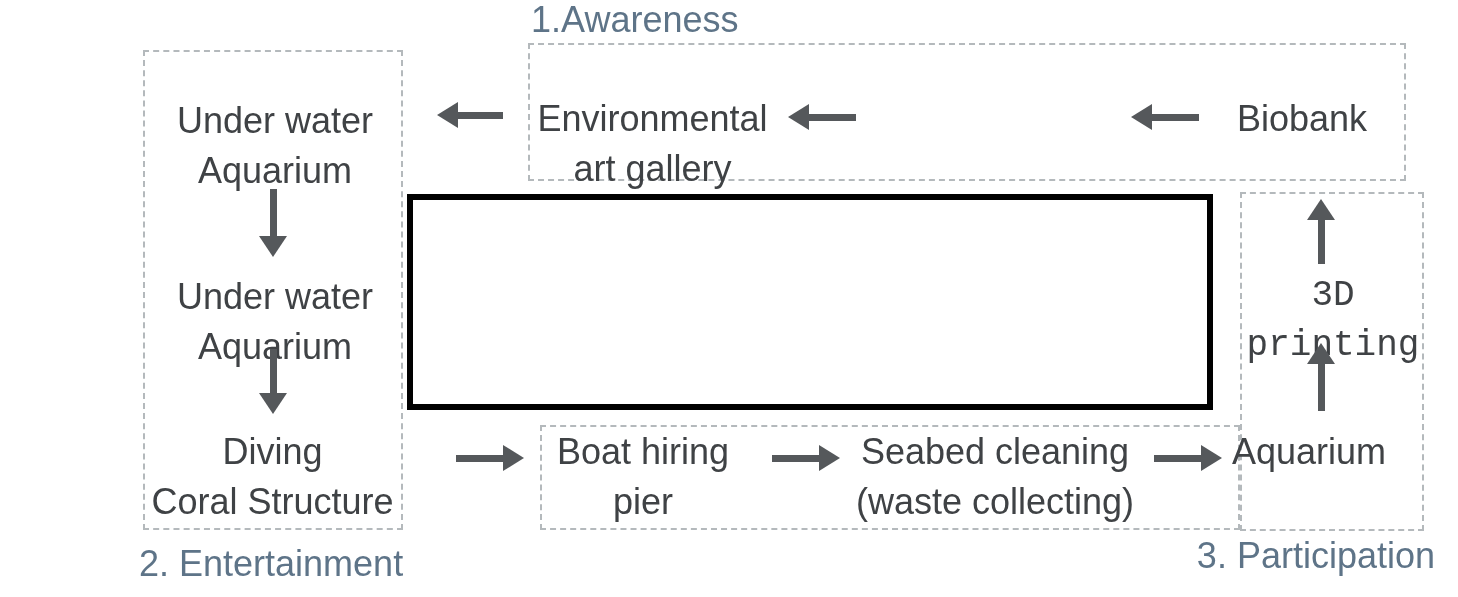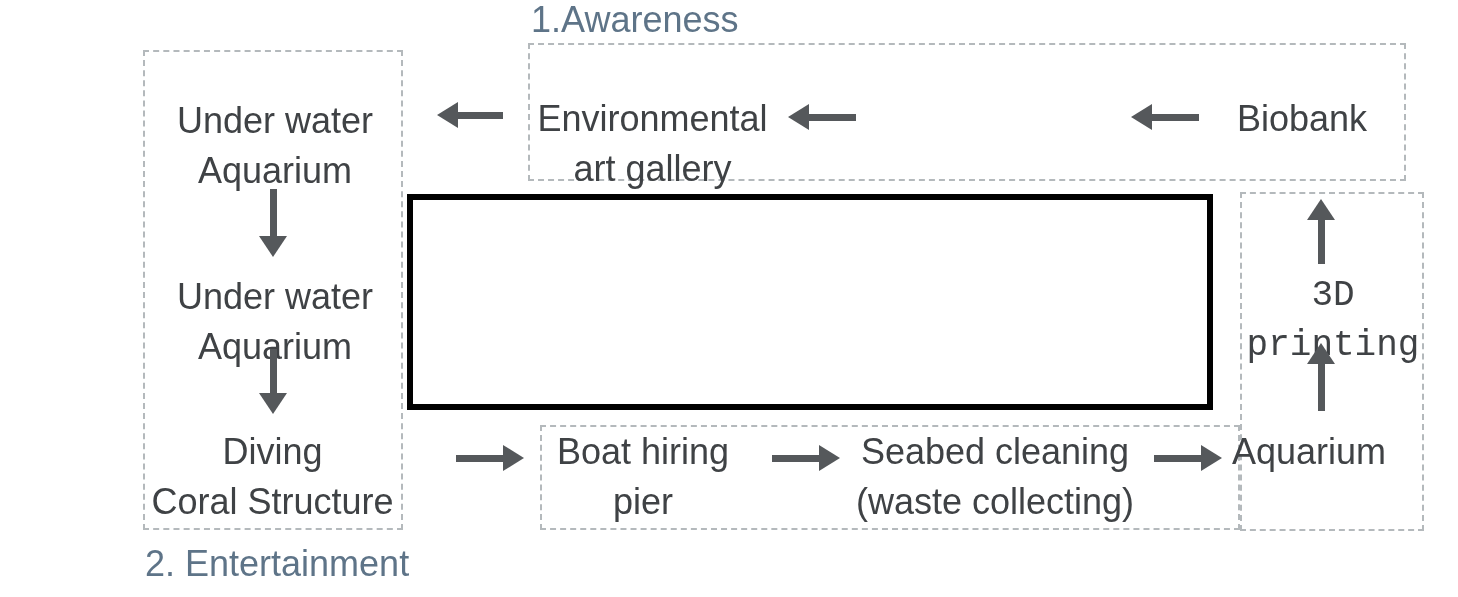--- a/index.html
+++ b/index.html
@@ -56,21 +56,22 @@
   .arrow.down  b{bottom:0;left:calc(50% - 14px);border-width:21px 14px 0 14px;border-top-color:var(--color-arrow);}
   .arrow.up    i{bottom:0;top:18px;left:calc(50% - 3.5px);width:7px;}
   .arrow.up    b{top:0;left:calc(50% - 14px);border-width:0 14px 21px 14px;border-bottom-color:var(--color-arrow);}
 </style>
 </head>
 <body>
 
 <div class="canvas">
 
   <div class="phase-label" style="left:531px;top:-1px;">1.Awareness</div>
-  <div class="phase-label" style="left:139px;top:543px;margin-left:6px;">2. Entertainment</div>
+  <div class="phase-label" style="left:139px;top:543px;">2. Entertainment</div>
+  <div class="phase-label" style="right:31px;top:535px;">3. Participation</div>
 
   <div class="dashed-box" style="left:528px;top:43px;width:878px;height:138px;"></div>
   <div class="dashed-box" style="left:143px;top:50px;width:260px;height:480px;"></div>
   <div class="dashed-box" style="left:1240px;top:192px;width:184px;height:339px;"></div>
   <div class="dashed-box" style="left:540px;top:425px;width:700px;height:105px;"></div>
 
   <div class="solid-box" style="left:407px;top:194px;width:806px;height:216px;"></div>
 
   <div class="node" style="left:150px;top:96px;width:250px;">Under water
 Aquarium</div>

